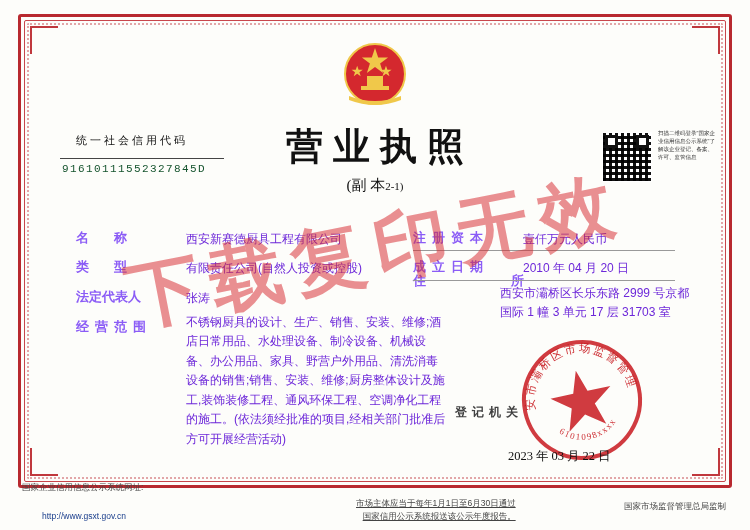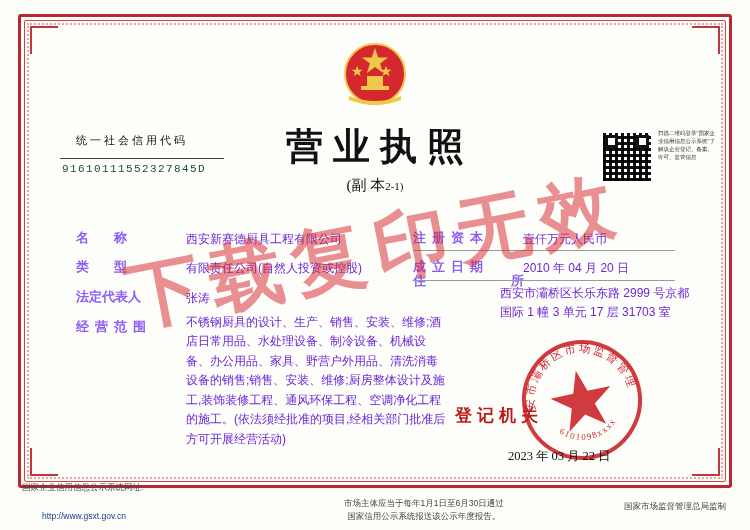--- a/index.html
+++ b/index.html
@@ -185,24 +185,24 @@
   
   .rule {
     position: absolute;
     border-top: 1px solid #999;
   }
 
   
   .lbl-authority {
     position: absolute;
     left: 455px; top: 404px;
-    font-size: 17px;
+    font-size: 12px;
     font-weight: bold;
     letter-spacing: 5px;
-    color: #b91c1c;
+    color: #404040;
     white-space: nowrap;
   }
 
   
   .seal {
     position: absolute;
     left: 516px; top: 334px;
     width: 132px; height: 132px;
     transform: rotate(-12deg);
   }
@@ -236,21 +236,21 @@
   
   .footer {
     position: absolute;
     left: 0; bottom: 6px;
     width: 750px;
     font-size: 8.5px;
     color: #444;
     line-height: 1.45;
   }
   .footer-left  { position: absolute; left: 22px; bottom: 2px; }
-  .footer-mid   { position: absolute; left: 344px; bottom: 2px; text-align: center; }
+  .footer-mid   { position: absolute; left: 356px; bottom: 2px; text-align: right; text-decoration: underline; }
   .footer-right { position: absolute; right: 24px; bottom: 12px; }
 </style>
 </head>
 <body>
 
 <div class="license">
 
   <div class="border-outer"></div>
   <div class="border-inner"></div>
   <div class="border-dots"></div>

